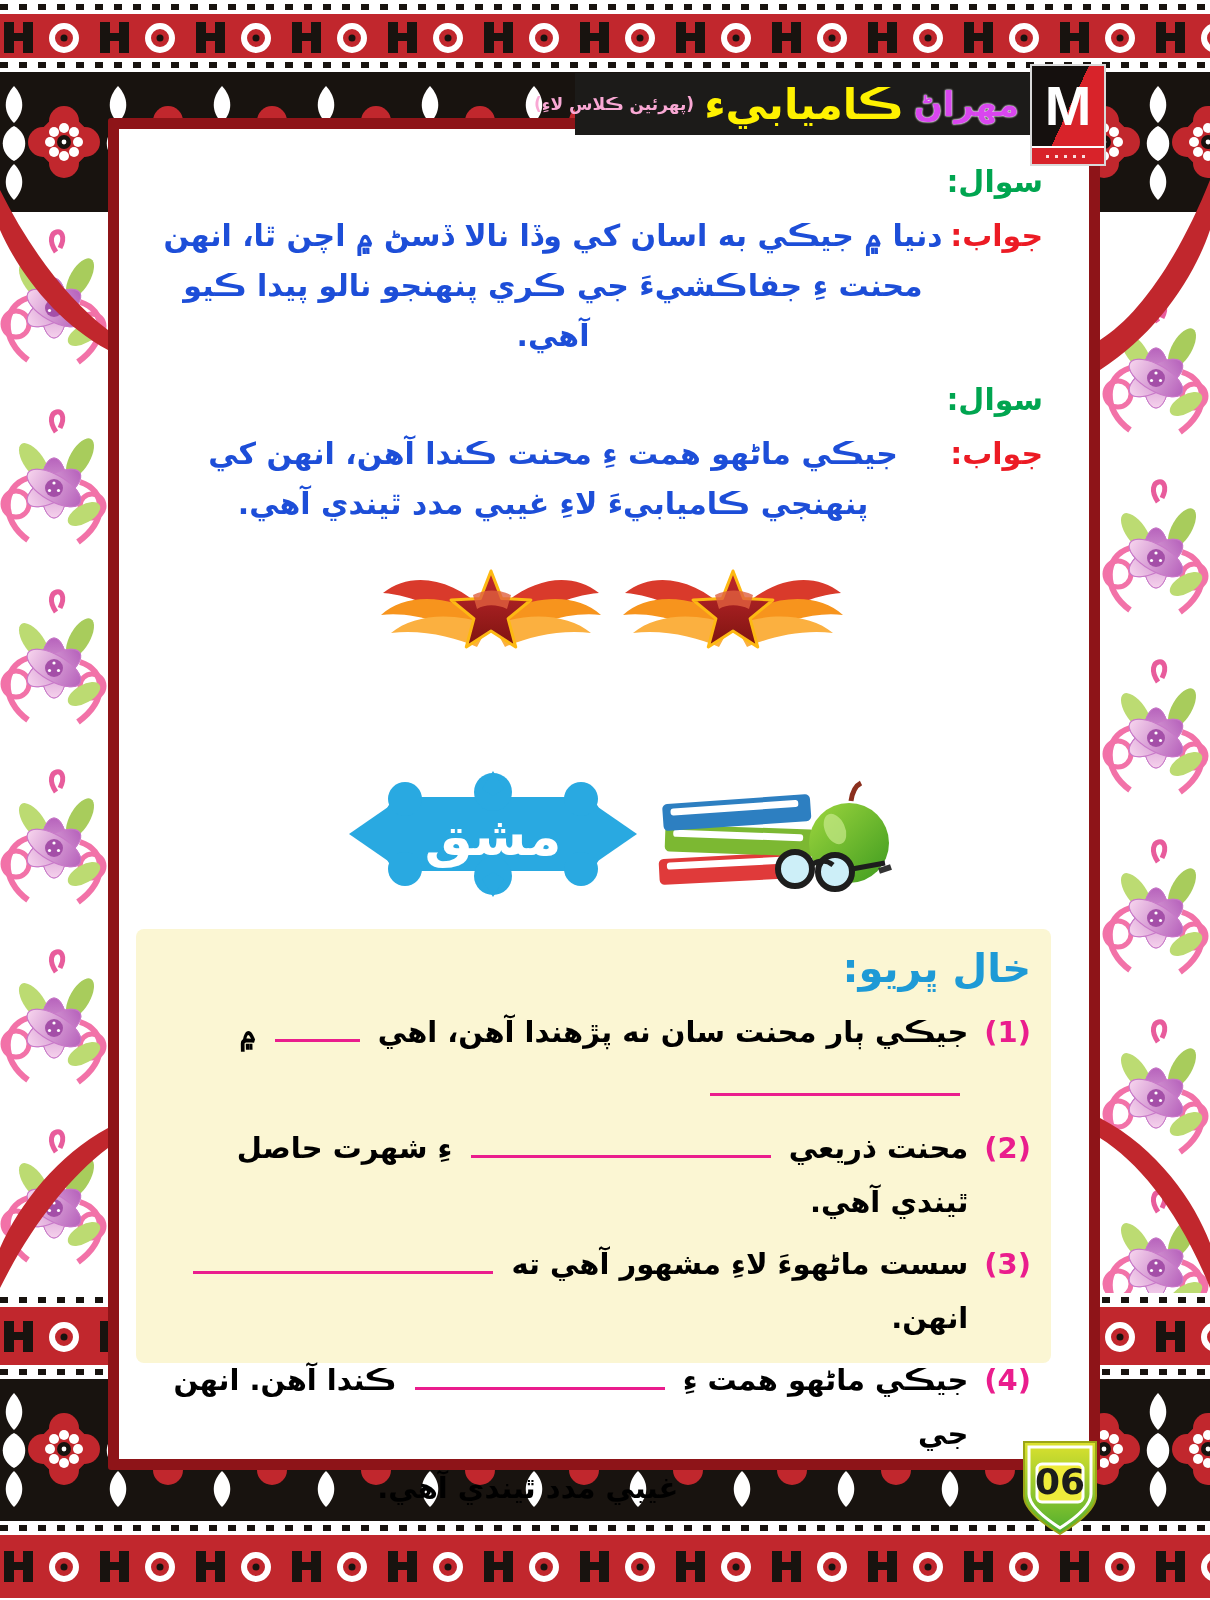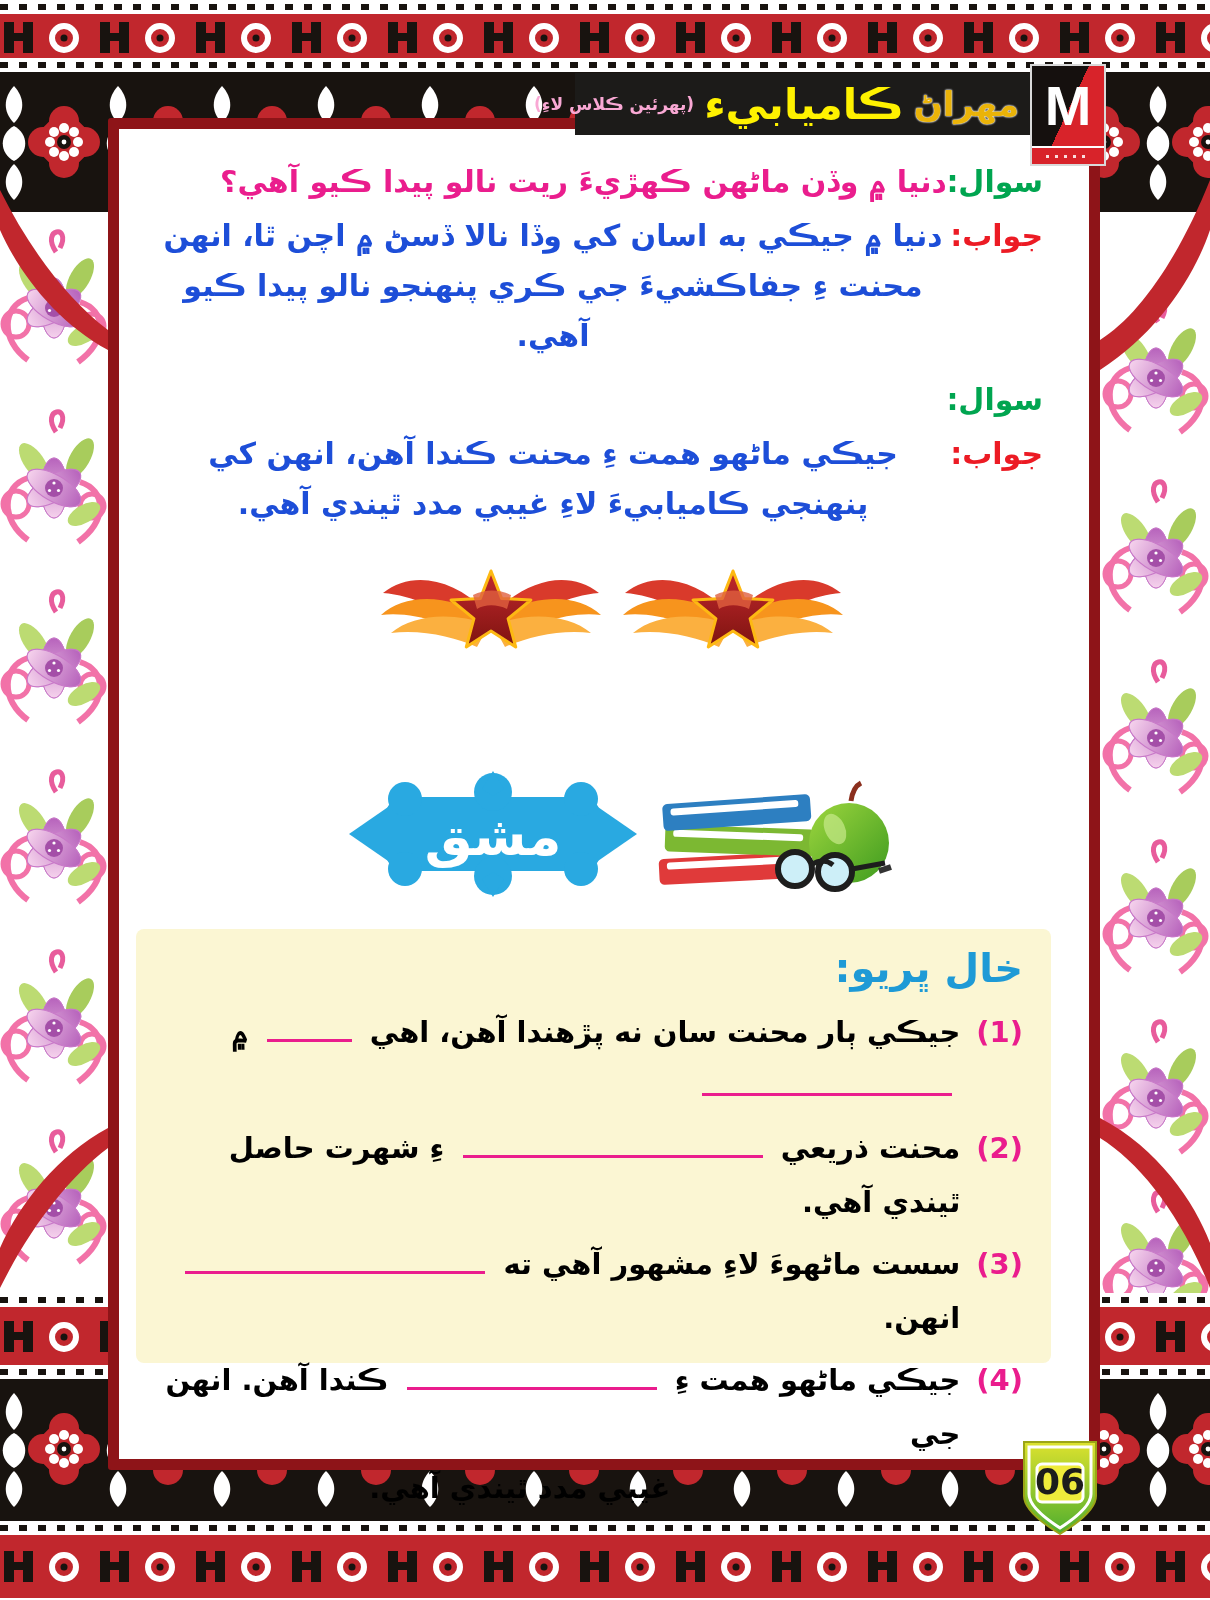--- a/index.html
+++ b/index.html
@@ -14,21 +14,21 @@
   .strip{position:absolute;top:212px;width:108px;height:1081px;background:#fff;z-index:1;}
   .strip.left{left:0;}
   .strip.right{left:1100px;width:110px;}
   .swoosh{position:absolute;z-index:2;}
   
   .panel{position:absolute;left:108px;top:118px;width:992px;height:1352px;box-sizing:border-box;
          background:#ffffff;border:11px solid #8E1418;z-index:3;border-radius:3px;}
   
   .hbar{position:absolute;left:575px;top:73px;width:458px;height:62px;background:#1c1b19;z-index:4;
         display:flex;align-items:center;gap:10px;padding:0 14px;box-sizing:border-box;direction:rtl;}
-  .brand{color:#eab308;font-size:34px;font-weight:bold;text-shadow:0 0 2px #fff,0 0 2px #fff;white-space:nowrap;}
+  .brand{color:#d946ef;font-size:34px;font-weight:bold;text-shadow:0 0 2px #fff,0 0 2px #fff;white-space:nowrap;}
   .btitle{color:#FFF200;font-size:42px;font-weight:bold;white-space:nowrap;}
   .bsub{color:#f9a8d4;font-size:17px;font-weight:bold;white-space:nowrap;}
   .mlogo{position:absolute;left:1030px;top:64px;width:76px;height:102px;z-index:5;background:#fff;
          border:2px solid #d9d9d9;box-sizing:border-box;}
   .mlogo .sq{width:100%;height:80px;background:linear-gradient(115deg,#15100e 0 52%,#D8232A 52%);
              display:flex;align-items:center;justify-content:center;}
   .mlogo .sq span{color:#fff;font-family:"Liberation Sans",sans-serif;font-size:56px;font-weight:bold;line-height:1;}
   .mlogo .ribbon{height:16px;background:#D8232A;margin-top:2px;
                  background-image:repeating-linear-gradient(90deg,rgba(255,255,255,.85) 0 3px,transparent 3px 9px);
                  background-size:60% 3px;background-repeat:no-repeat;background-position:center;}
@@ -40,21 +40,21 @@
   .txt{font-size:30px;font-weight:bold;line-height:50px;color:#EA1D8D;}
   .txt.ans{color:#1d4ed8;text-align:center;width:100%;}
   .gap{height:10px;}
   
   .stars{position:absolute;left:262px;top:420px;z-index:4;}
   .mashq{position:absolute;left:224px;top:640px;z-index:4;}
   .mashq text{font-size:54px;font-weight:bold;}
   .bookart{position:absolute;left:524px;top:642px;z-index:4;}
   
   .ybox{position:absolute;left:17px;top:800px;width:915px;height:434px;background:#FBF6D3;
-        border-radius:8px;box-sizing:border-box;padding:16px 28px 14px 26px;z-index:4;direction:rtl;}
+        border-radius:8px;box-sizing:border-box;padding:16px 20px 14px 26px;z-index:4;direction:rtl;}
   .yhead{color:#1E9AD6;font-size:40px;font-weight:bold;text-align:right;margin-bottom:14px;}
   .item{display:flex;gap:16px;margin-bottom:8px;}
   .num{flex:none;color:#EA1D8D;font-weight:bold;font-size:29px;line-height:54px;direction:ltr;unicode-bidi:isolate;}
   .itext{flex:1;font-size:29px;font-weight:bold;color:#000000;line-height:54px;}
   .blank{display:inline-block;height:6px;border-bottom:3px solid #EA1D8D;margin:0 8px;}
   .w85{width:85px;}.w290{width:250px;}.w320{width:300px;}.w270{width:250px;}
   .cont{margin-right:240px;}
   .cont2{margin-right:290px;}
   
   .pbadge{position:absolute;left:1018px;top:1440px;z-index:6;}
@@ -286,21 +286,20 @@
         <span>M</span>
       </div>
     <div class="ribbon"></div>
   </div>
 
   <div class="panel">
 
     <div class="qa">
       <div class="qrow">
         <span class="lbl green">سوال:</span>
-        <span class="txt">دنيا ۾ وڏن ماڻهن ڪهڙيءَ ريت نالو پيدا ڪيو آهي؟</span>
       </div>
       <div class="qrow">
         <span class="lbl red">جواب:</span>
         <span class="txt ans">دنيا ۾ جيڪي به اسان کي وڏا نالا ڏسڻ ۾ اچن ٿا، انهن محنت ءِ جفاڪشيءَ جي ڪري پنهنجو نالو پيدا ڪيو آهي.</span>
       </div>
       <div class="gap"></div>
       <div class="qrow">
         <span class="lbl green">سوال:</span>
       </div>
       <div class="qrow">

